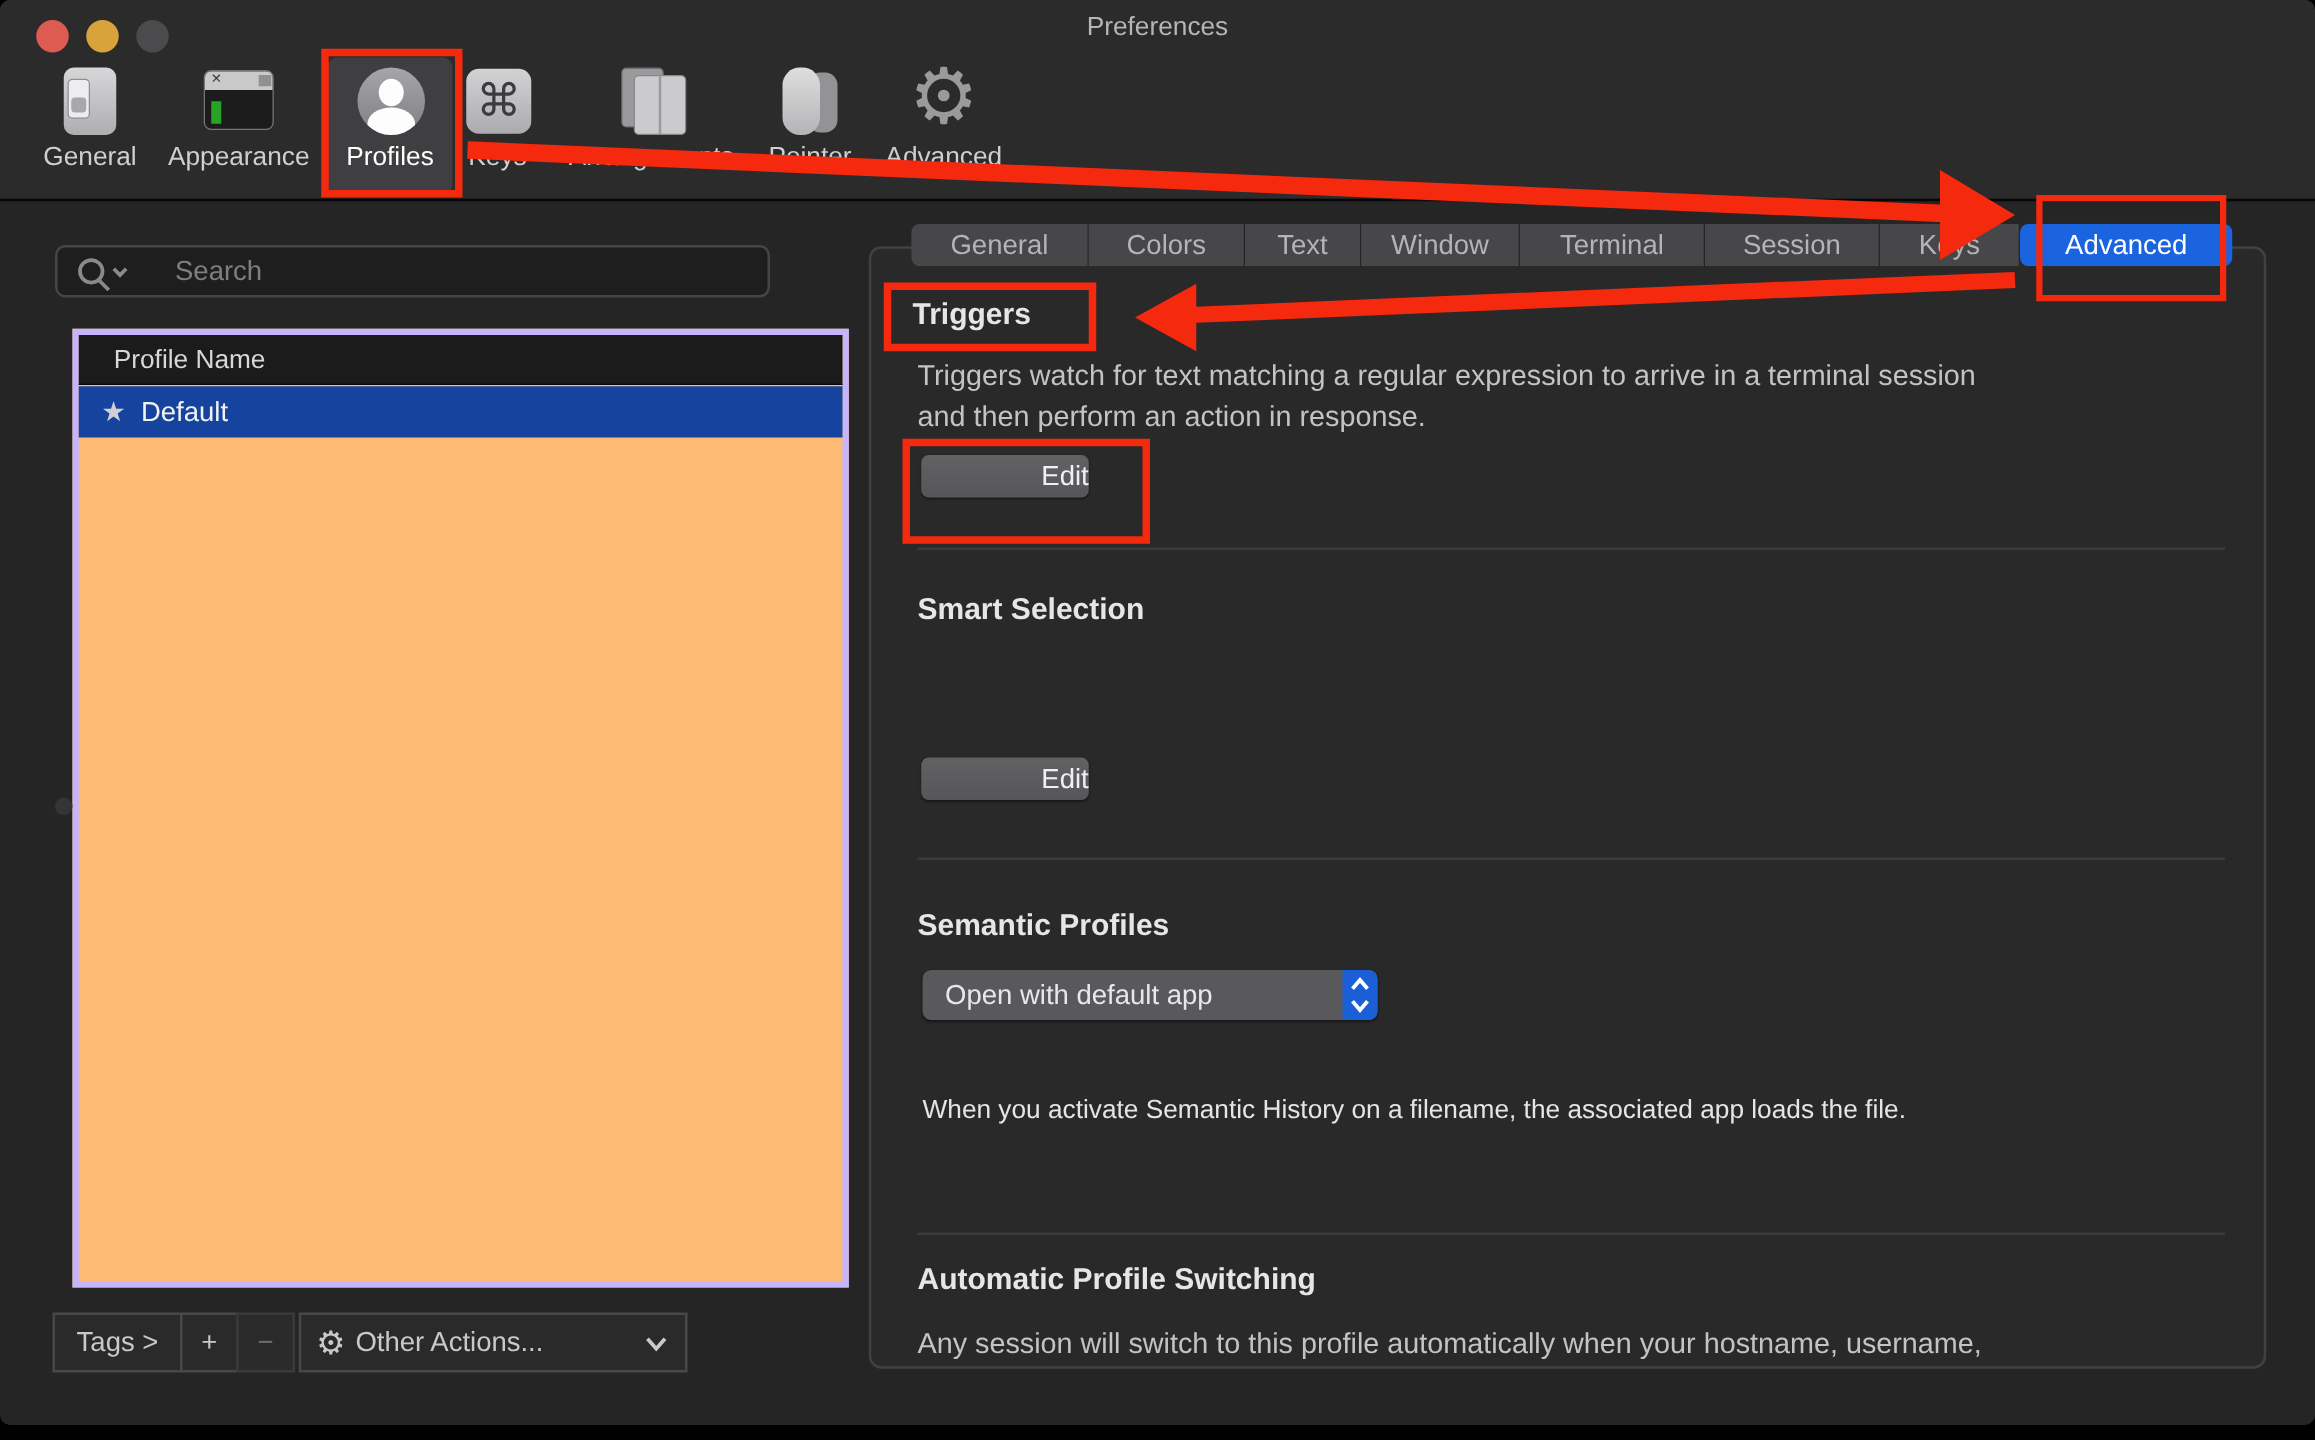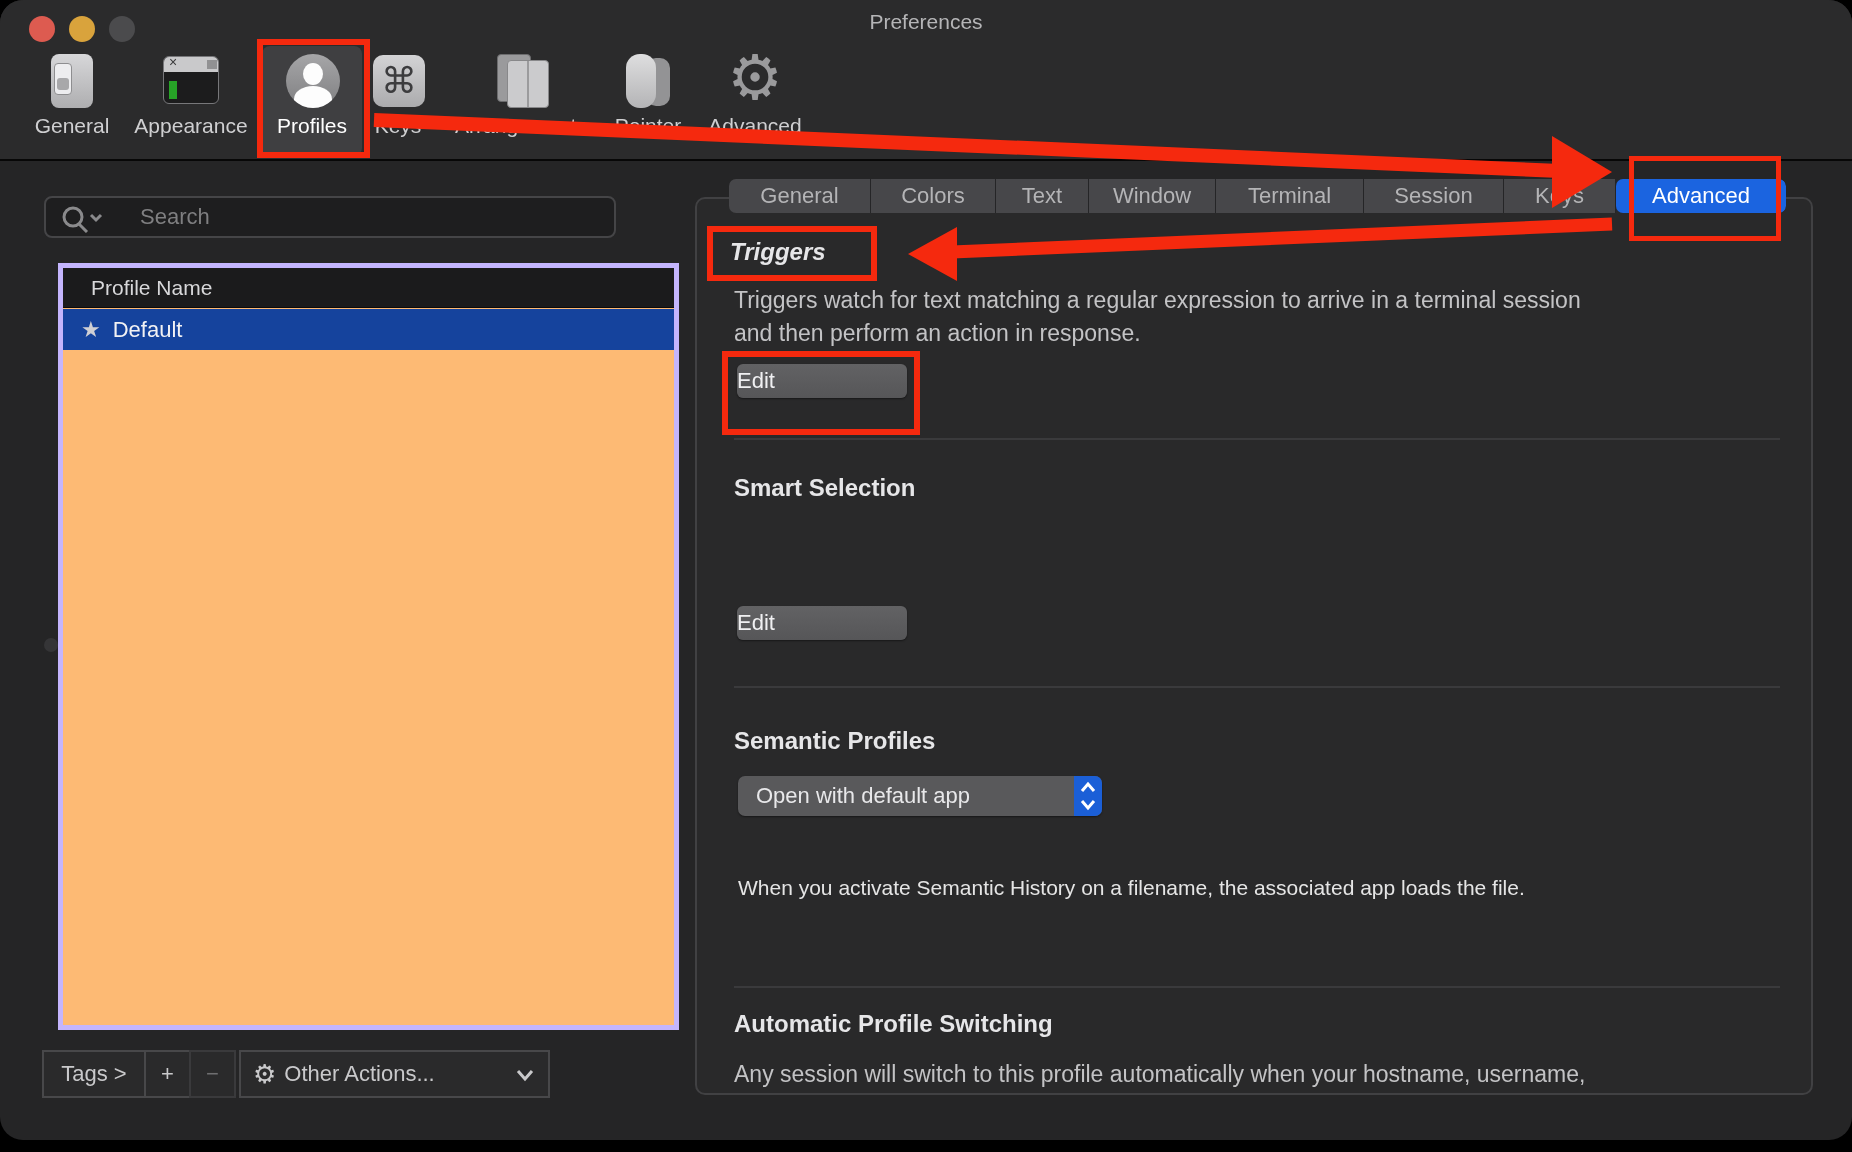--- a/index.html
+++ b/index.html
@@ -1,19 +1,19 @@
 <!DOCTYPE html>
 <html><head>
 <meta charset="utf-8">
 <style>
   * { margin:0; padding:0; box-sizing:border-box; }
   html,body { background:#000; width:1852px; height:1152px; overflow:hidden;
     font-family:"Liberation Sans", sans-serif; }
   .window { position:absolute; left:0; top:0; width:1852px; height:1140px;
-    background:#252526; border-radius:23px; overflow:hidden; }
+    background:#252526; border-radius:8px; overflow:hidden; }
 
   
   .chrome { position:absolute; left:0; top:0; width:1852px; height:159px; background:#2b2b2c; }
   .chrome-sep { position:absolute; left:0; top:159px; width:1852px; height:2px; background:#070707; }
   .win-title { position:absolute; left:0; top:10px; width:1852px; text-align:center;
     color:#b5b5b7; font-size:21px; }
   .light { position:absolute; top:16px; width:26px; height:26px; border-radius:50%; }
   .light.red { left:29px; background:#dd5b50; }
   .light.yellow { left:69px; background:#d9a33c; }
   .light.gray { left:109px; background:#4b4b4d; }
@@ -100,22 +100,22 @@
   .tab:last-child { border-right:none; }
   .tab.selected { background:#1b64e0; color:#ffffff; border-radius:7px; }
   .tw0{width:142px}.tw1{width:125px}.tw2{width:93px}.tw3{width:127px}
   .tw4{width:148px}.tw5{width:140px}.tw6{width:112px}.tw7{width:170px}
 
   .sec-heading { position:absolute; color:#e6e6e8; font-size:24px; font-weight:bold; }
   .sec-body { position:absolute; color:#c3c3c5; font-size:23px; line-height:33px; white-space:pre-line; }
   .sec-caption { position:absolute; color:#e5e5e5; font-size:21px; }
   .hr { position:absolute; left:734px; width:1046px; height:2px; background:#3a3a3c; }
 
-  .edit-btn { position:absolute; width:170px; height:34px; background:linear-gradient(#626264,#565658);
-    border-radius:6px; color:#f0f0f2; font-size:22px; line-height:34px; text-align:left;
+  .edit-btn { position:absolute; width:134px; height:34px; background:linear-gradient(#626264,#565658);
+    border-radius:6px; color:#f0f0f2; font-size:22px; line-height:34px; text-align:right;
     box-shadow:0 1px 2px rgba(0,0,0,.45); }
 
   .dropdown { position:absolute; left:738px; top:776px; width:364px; height:40px;
     background:#59595b; border-radius:7px; color:#e8e8ea; font-size:22px; line-height:40px;
     box-shadow:0 1px 2px rgba(0,0,0,.45); }
   .dropdown-label { margin-left:18px; }
   .dropdown-stepper { position:absolute; right:0; top:0; width:28px; height:40px;
     background:#1b5fd7; border-radius:0 7px 7px 0; }
 
   
@@ -239,21 +239,21 @@
     <div class="tab tw0">General</div>
     <div class="tab tw1">Colors</div>
     <div class="tab tw2">Text</div>
     <div class="tab tw3">Window</div>
     <div class="tab tw4">Terminal</div>
     <div class="tab tw5">Session</div>
     <div class="tab tw6">Keys</div>
     <div class="tab tw7 selected">Advanced</div>
   </div>
 
-  <div class="sec-heading" style="left:730px; top:238px;font-style:italic;">Triggers</div>
+  <div class="sec-heading" style="left:730px; top:238px;">Triggers</div>
   <div class="sec-body" style="left:734px; top:284px; width:1060px;">Triggers watch for text matching a regular expression to arrive in a terminal session
 and then perform an action in response.</div>
   <div class="edit-btn" style="left:737px; top:364px;">Edit</div>
 
   <div class="hr" style="top:438px;"></div>
 
   <div class="sec-heading" style="left:734px; top:474px;">Smart Selection</div>
   <div class="edit-btn" style="left:737px; top:606px;">Edit</div>
 
   <div class="hr" style="top:686px;"></div>

